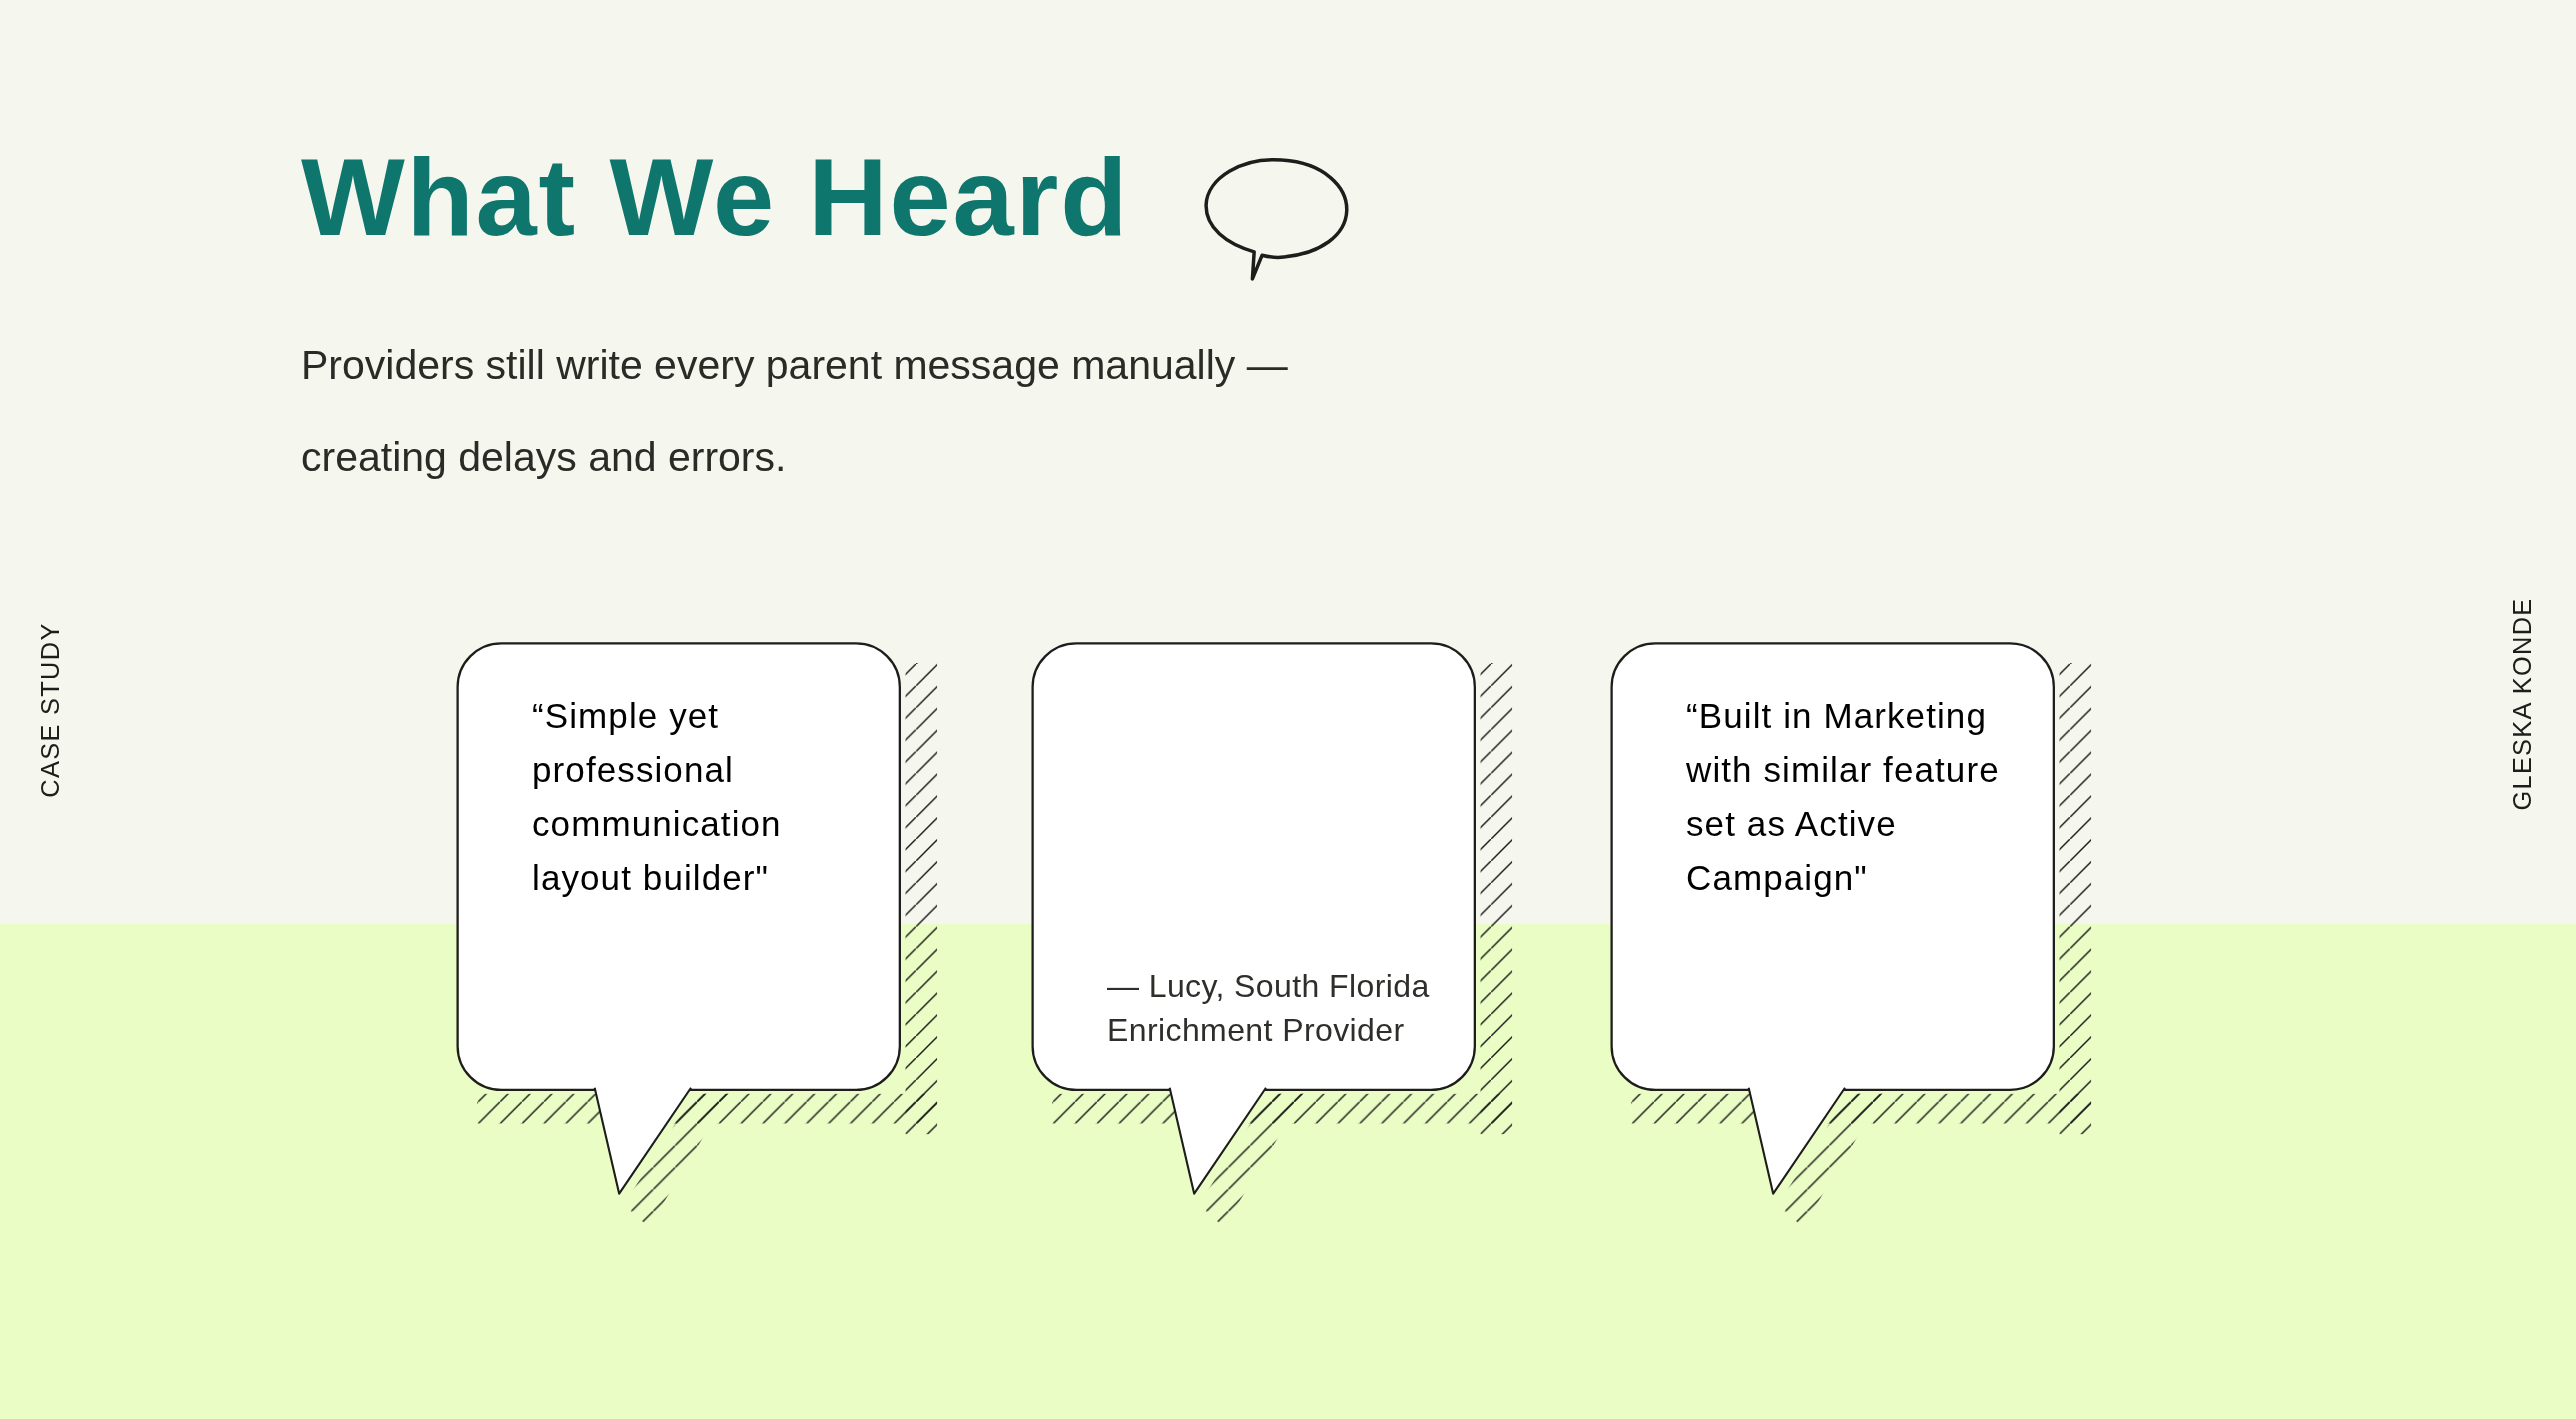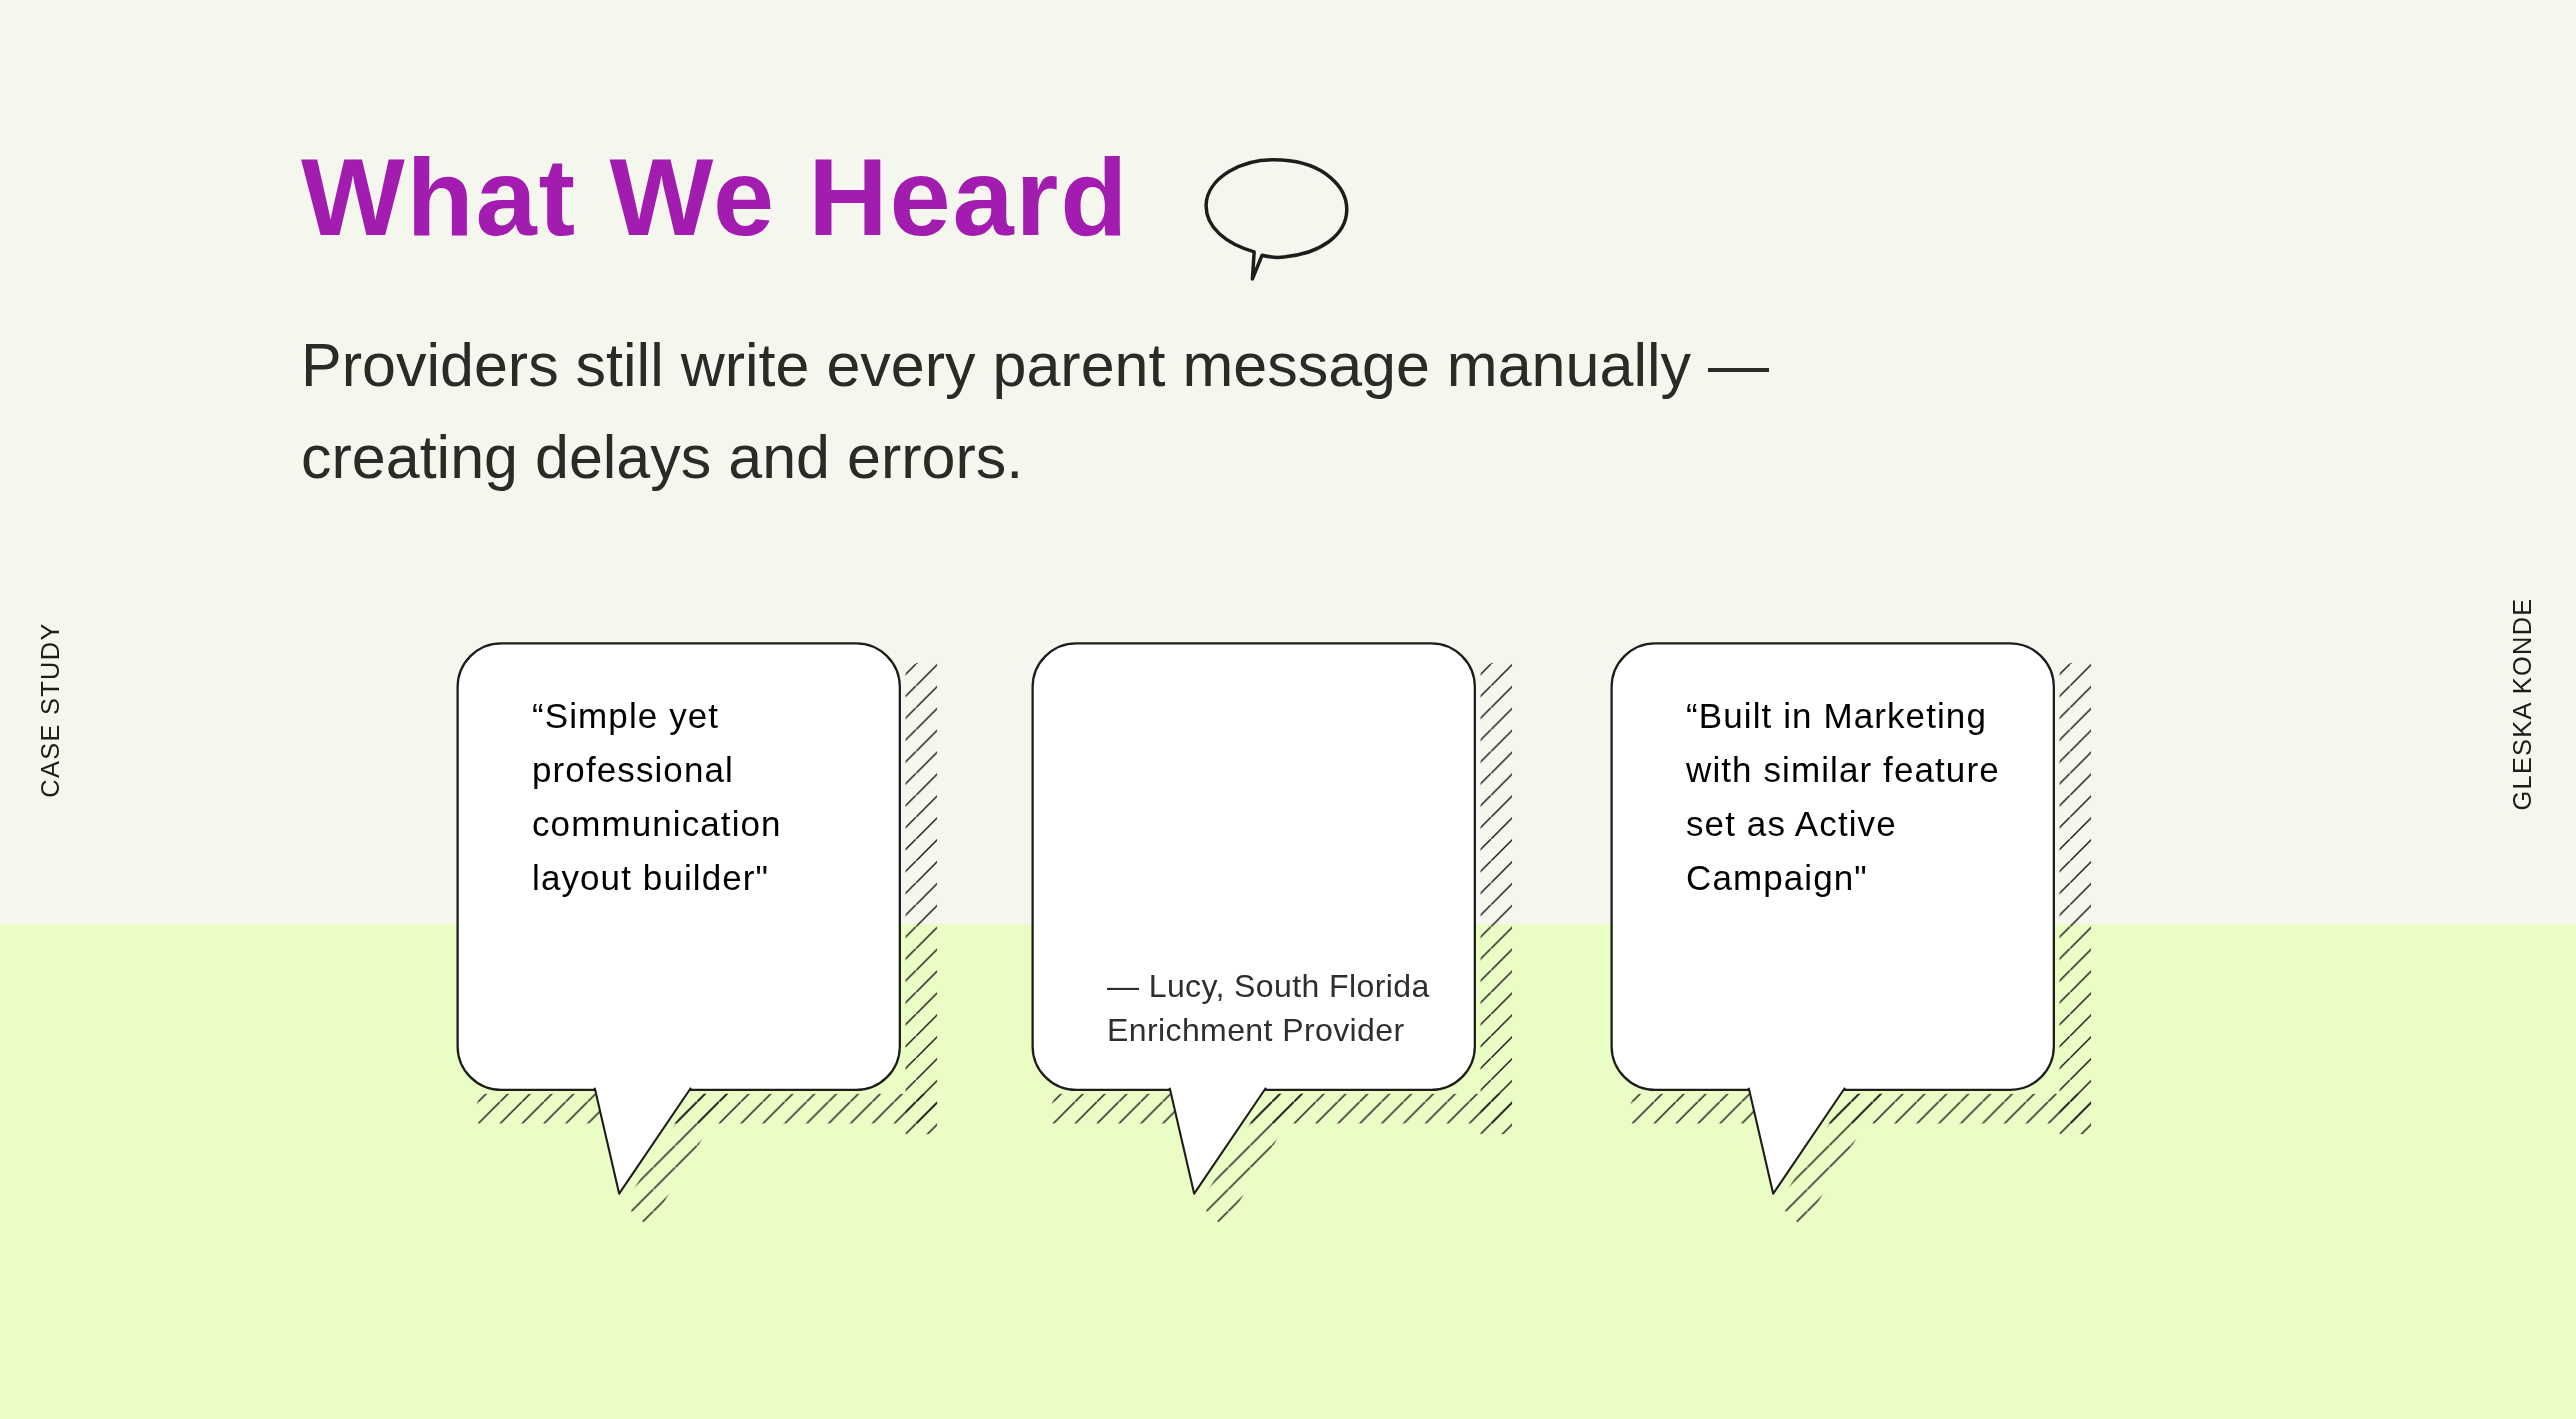--- a/index.html
+++ b/index.html
@@ -9,25 +9,25 @@
     font-family:"Liberation Sans", sans-serif;
     color:#1d1d1b;
   }
   .green-band{
     position:absolute;left:0;top:924px;width:2576px;height:495px;
     background:#eafdc4;
   }
   .page-title{
     position:absolute;left:301px;top:142px;margin:0;
     font-size:110px;font-weight:800;letter-spacing:1.8px;line-height:1;
-    color:#a21caf;white-space:nowrap;
+    color:#0f766e;white-space:nowrap;
   }
   .subtitle{
     position:absolute;left:301px;top:319px;margin:0;
-    font-size:61px;font-weight:300;line-height:92px;letter-spacing:0px;
+    font-size:41px;font-weight:300;line-height:92px;letter-spacing:0px;
     color:#2a2a27;white-space:pre-line;
   }
   .title-icon{
     position:absolute;left:1193px;top:154px;width:166px;height:131px;
   }
   .side-label{
     position:absolute;
     font-size:25.4px;font-weight:500;letter-spacing:1.3px;
     color:#1d1d1b;white-space:nowrap;
   }

